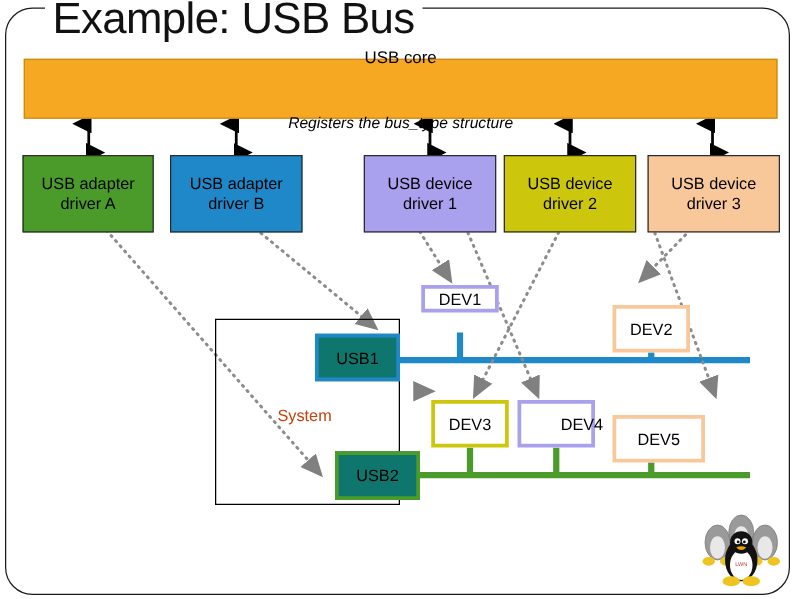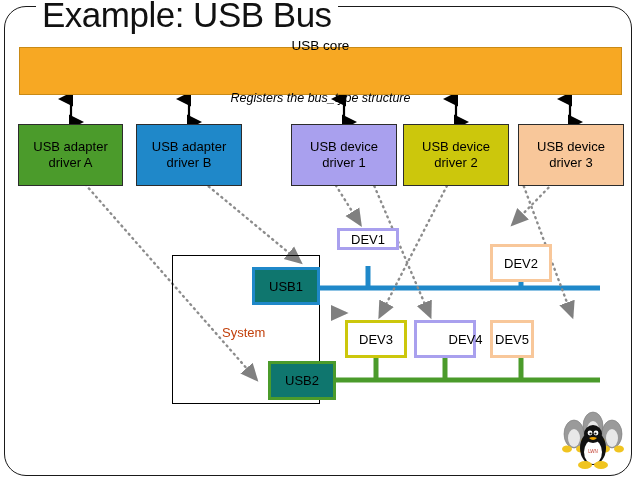--- a/index.html
+++ b/index.html
@@ -29,21 +29,21 @@
 
   .usb{border-width:3px;border-style:solid;background:#0f766e;font-size:13px;}
   #usb1{left:252px;top:267px;width:68px;height:38px;border-color:#1f88c9;z-index:6;}
   #usb2{left:268px;top:361px;width:68px;height:39px;border-color:#4b9b2b;z-index:6;}
 
   .dev{border-width:3px;border-style:solid;background:#fff;font-size:13px;z-index:6;}
   #dev1{left:337px;top:228px;width:62px;height:22px;border-color:#a9a0ee;}
   #dev2{left:490px;top:244px;width:62px;height:38px;border-color:#f8c79a;}
   #dev3{left:345px;top:320px;width:62px;height:38px;border-color:#ccc70c;}
   #dev4{left:414px;top:320px;width:62px;height:38px;border-color:#a9a0ee;padding-left:41px;}
-  #dev5{left:490px;top:320px;width:44px;height:38px;border-color:#f8c79a;}
+  #dev5{left:490px;top:332px;width:74px;height:38px;border-color:#f8c79a;}
 
   #sysbox{position:absolute;left:172px;top:255px;width:148px;height:149px;
           border:1.5px solid #000;box-sizing:border-box;background:transparent;}
   #syslabel{position:absolute;left:222px;top:325px;font-size:13px;color:#c2410c;}
 
   #svg{position:absolute;left:0;top:0;width:638px;height:479px;}
 
   #tux{position:absolute;left:560px;top:404px;width:70px;height:70px;}
 </style>
 </head>

